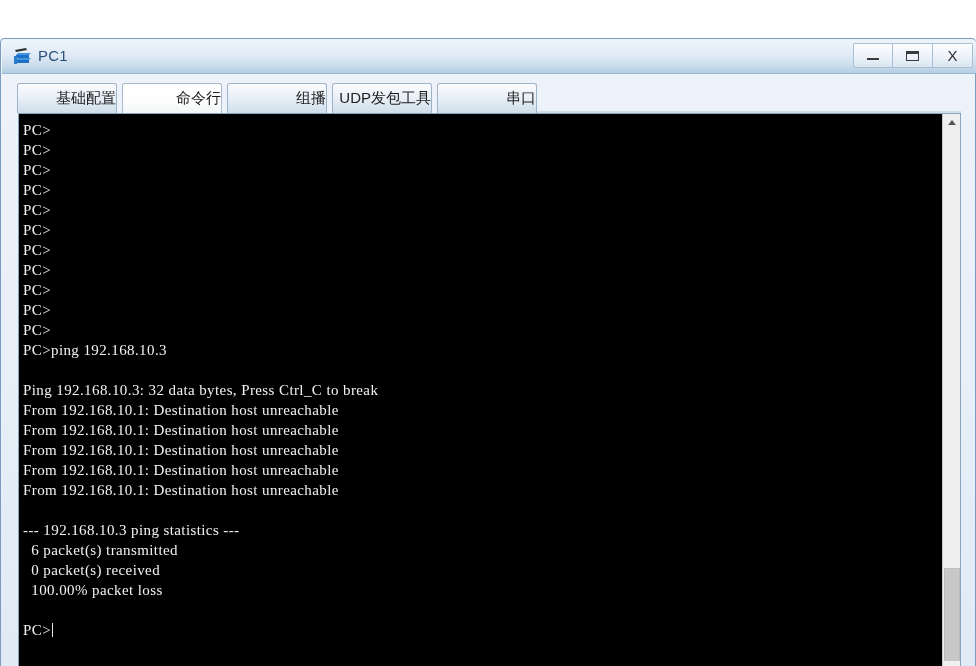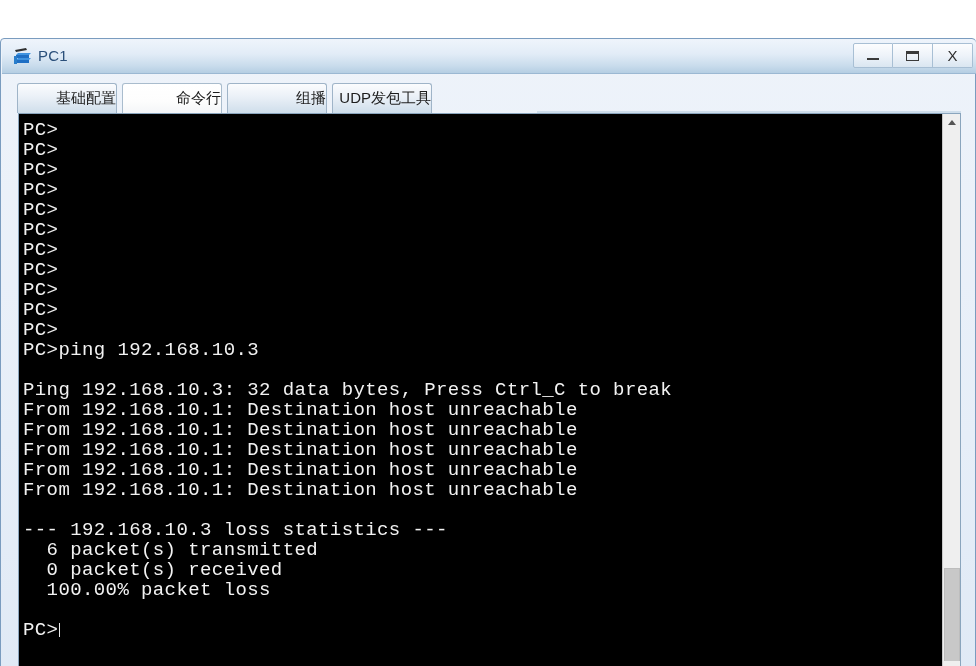--- a/index.html
+++ b/index.html
@@ -143,22 +143,22 @@
     position: absolute;
     left: 0; top: 0;
     width: 914px;
     height: 564px;
     background: #000000;
     overflow: hidden;
     padding: 6px 0 0 4px;
     box-sizing: border-box;
   }
   .tline {
-    font-family: Liberation Mono, monospace;
-    font-size: 19px;
+    font-family: Liberation Serif, serif;
+    font-size: 15px;
     line-height: 20px;
     height: 20px;
     color: #f2f2f2;
     white-space: pre;
     letter-spacing: 0.4px;
   }
   .tline.blank { color: transparent; }
   #cursor {
     display: inline-block;
     width: 1px;
@@ -265,20 +265,23 @@
     </div>
     <div class="tab" id="tab-2">
       <span>组播</span>
     </div>
     <div class="tab active" id="tab-1">
       <span>命令行</span>
     </div>
     <div class="tab" id="tab-3">
       <span>UDP发包工具</span>
     </div>
+    <div class="tab" id="tab-4">
+      <span>串口</span>
+    </div>
     <div id="tab-filler"></div>
   </div>
 
   <div id="terminal-frame">
 
     <div id="terminal">
       <div id="terminal-lines">
           <div class="tline">PC&gt;</div>
           <div class="tline">PC&gt;</div>
           <div class="tline">PC&gt;</div>
@@ -292,21 +295,21 @@
           <div class="tline">PC&gt;</div>
           <div class="tline">PC&gt;ping 192.168.10.3</div>
           <div class="tline blank">&nbsp;</div>
           <div class="tline">Ping 192.168.10.3: 32 data bytes, Press Ctrl_C to break</div>
           <div class="tline">From 192.168.10.1: Destination host unreachable</div>
           <div class="tline">From 192.168.10.1: Destination host unreachable</div>
           <div class="tline">From 192.168.10.1: Destination host unreachable</div>
           <div class="tline">From 192.168.10.1: Destination host unreachable</div>
           <div class="tline">From 192.168.10.1: Destination host unreachable</div>
           <div class="tline blank">&nbsp;</div>
-          <div class="tline">--- 192.168.10.3 loss statistics ---</div>
+          <div class="tline">--- 192.168.10.3 ping statistics ---</div>
           <div class="tline">  6 packet(s) transmitted</div>
           <div class="tline">  0 packet(s) received</div>
           <div class="tline">  100.00% packet loss</div>
           <div class="tline blank">&nbsp;</div>
         </div>
       <div class="tline"><span>PC&gt;</span><span id="cursor"></span></div>
     </div>
 
     <div id="vscroll">
       <div class="sb-btn" id="sb-up">

